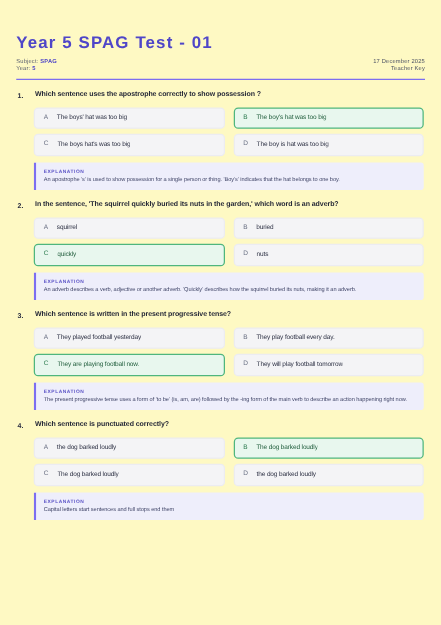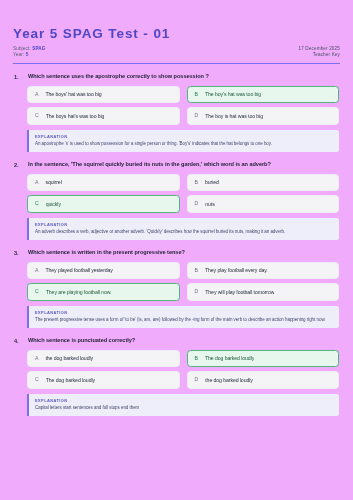--- a/index.html
+++ b/index.html
@@ -14,21 +14,21 @@
     font-family: "Liberation Sans", sans-serif;
     color: #1f2233;
     -webkit-font-smoothing: antialiased;
   }
 
   .page {
     width: 353px;
     height: 500px;
     box-sizing: border-box;
     padding: 26px 13px 0 13px;
-    background: #f0abfc;
+    background: #fef9c3;
     position: relative;
   }
 
   
   .doc-header {
     position: relative;
   }
   .doc-title {
     font-size: 13.5px;
     font-weight: 700;

